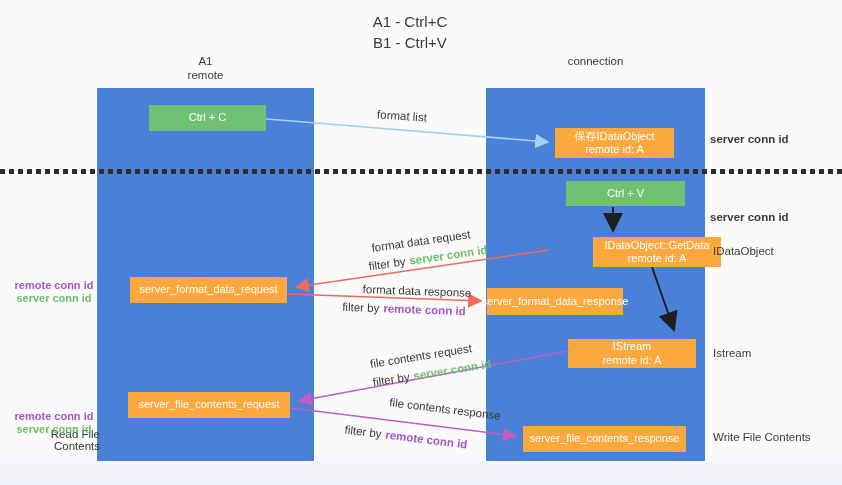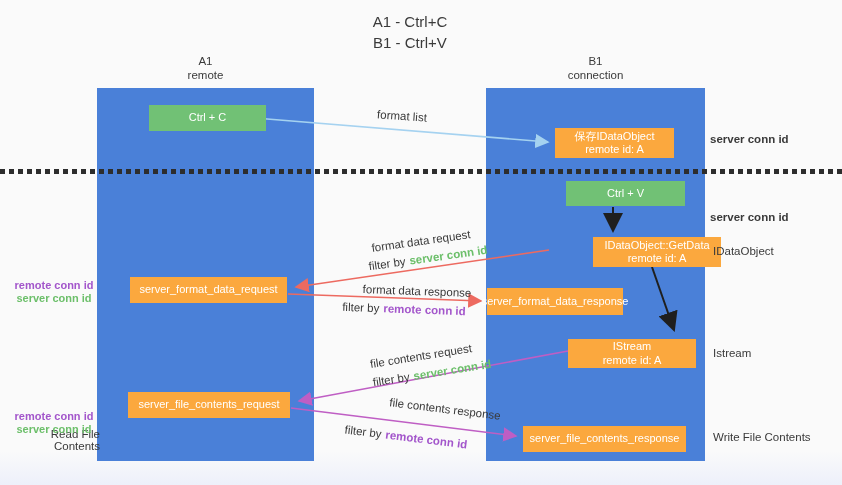--- a/index.html
+++ b/index.html
@@ -99,21 +99,20 @@
   <div class="title">
     <div>A1 - Ctrl+C</div>
     <div>B1 - Ctrl+V</div>
   </div>
 
   <div class="lifeline-header" id="hdr-a1">
     <div>A1</div>
     <div>remote</div>
   </div>
   <div class="lifeline-header" id="hdr-b1">
-    <div>B1</div>
     <div>connection</div>
   </div>
 
   <div class="lifeline" id="lifeline-a1"></div>
   <div class="lifeline" id="lifeline-b1"></div>
 
   <div class="dotline"></div>
 
   <svg class="arrows" width="842" height="485">
     <defs>

